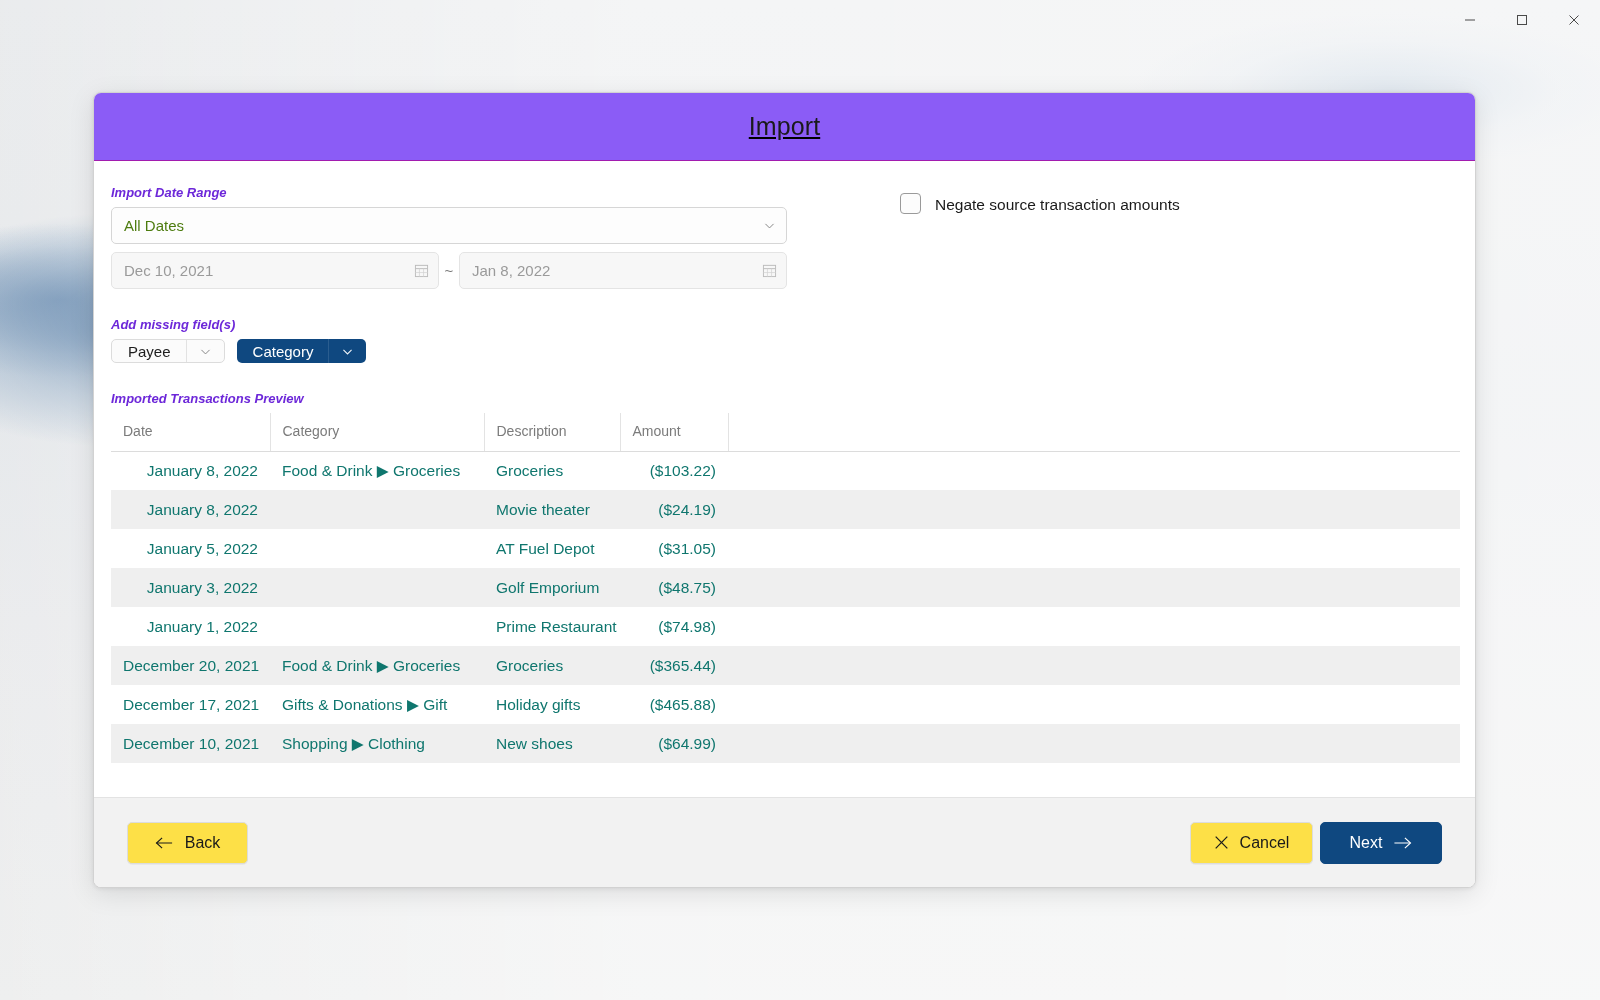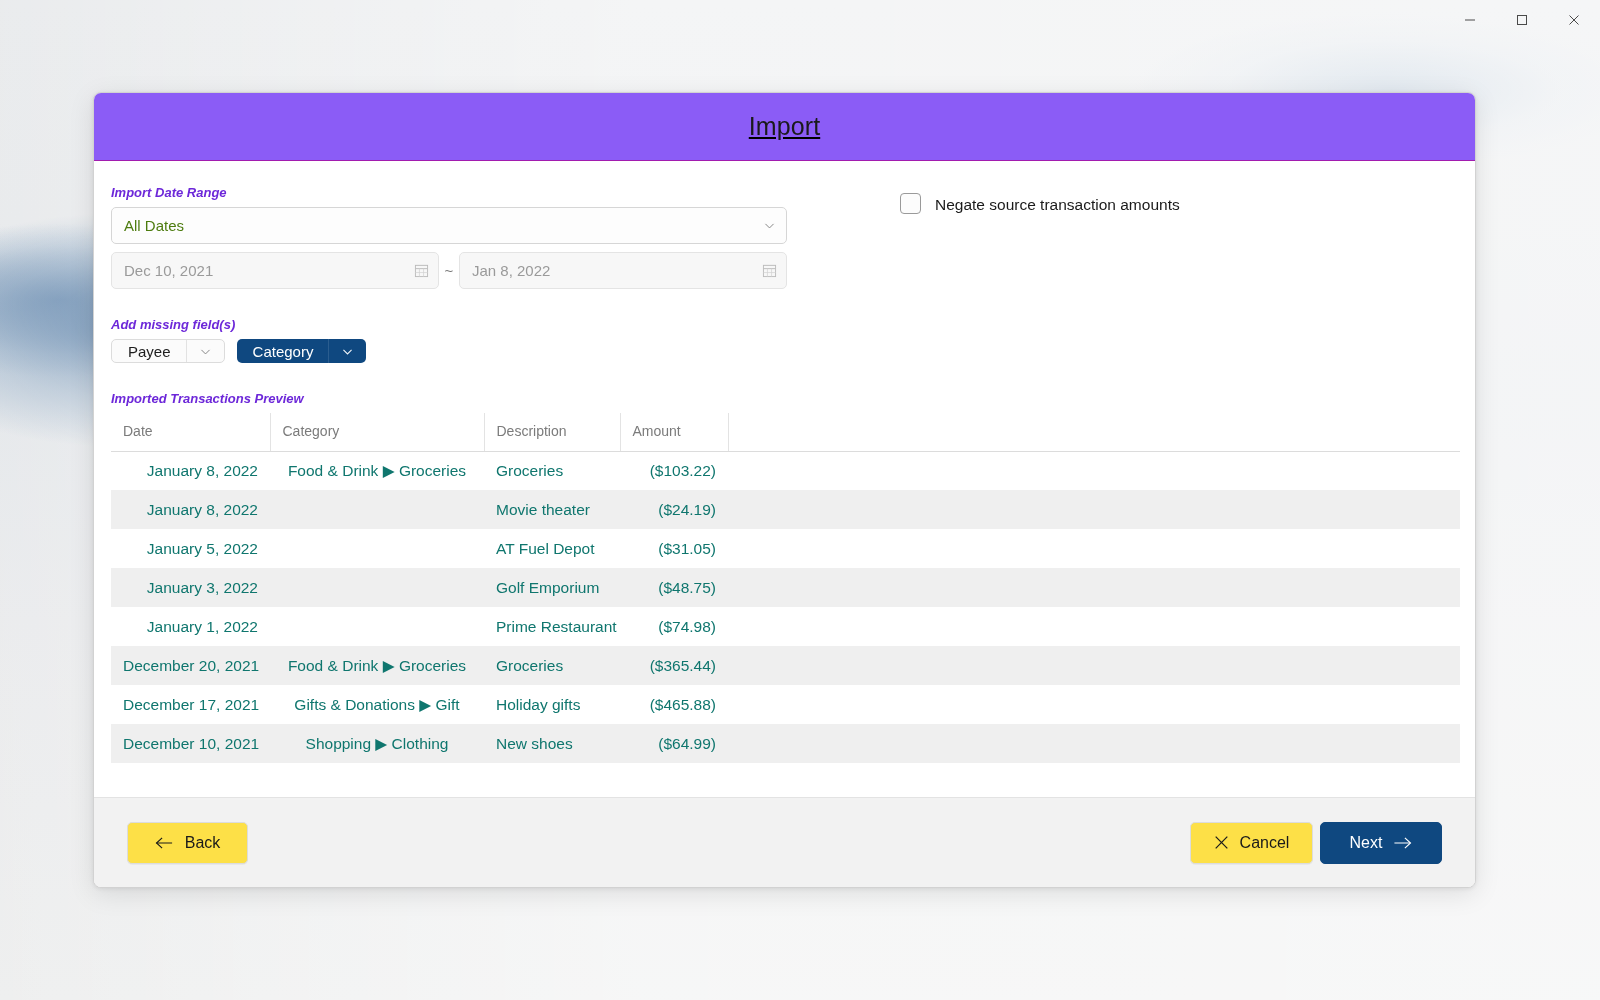--- a/index.html
+++ b/index.html
@@ -175,21 +175,21 @@
     font-size: 15.5px; color: #0f766e;
     padding: 0 12px;
     height: 39px;
     vertical-align: middle;
     white-space: nowrap;
     overflow: hidden;
   }
   .tbl tbody tr.odd  { background: #ffffff; }
   .tbl tbody tr.even { background: #efefef; }
   .c-date  { width: 159px; text-align: right; }
-  .c-cat   { width: 214px; text-align: center; }
+  .c-cat   { width: 214px; text-align: left; }
   .c-desc  { width: 136px; text-align: left; }
   .c-amt   { width: 108px; text-align: right; }
   .c-rest  { width: 732px; }
 
   
   .dlg-footer {
     flex: 0 0 90px; height: 90px;
     background: #f2f2f2;
     border-top: 1px solid #e3e3e3;
     display: flex; align-items: center;

